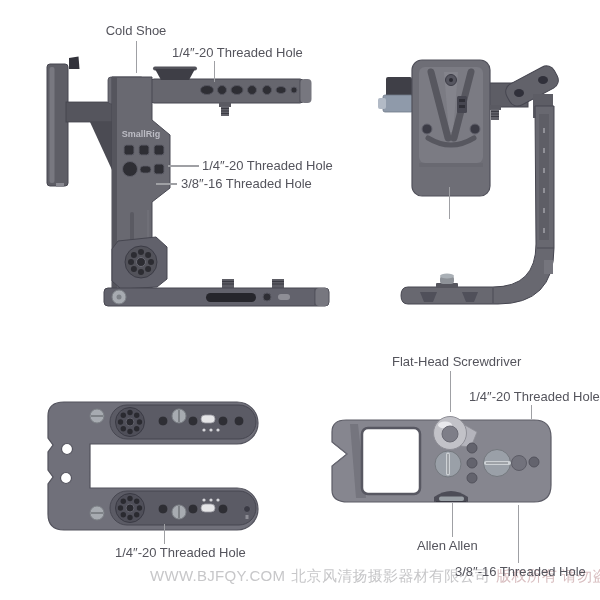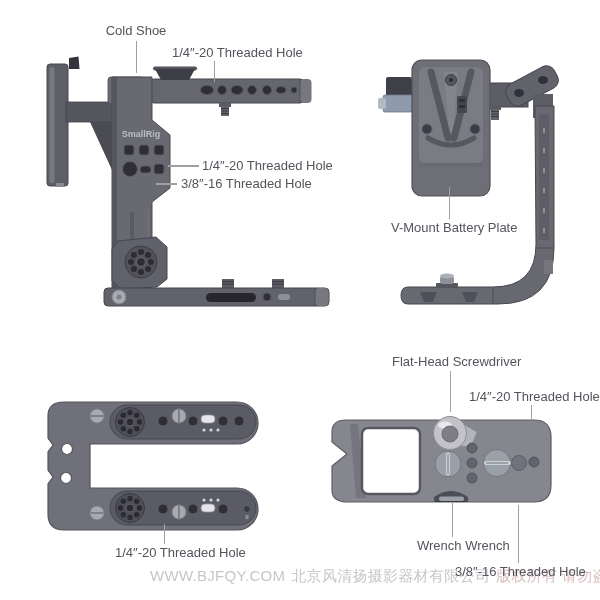--- a/index.html
+++ b/index.html
@@ -278,19 +278,18 @@
   <div class="leader v" style="left:517.5px;top:505px;height:58px;"></div>
 
   <div class="watermark">
     <span class="seg">WWW.BJFQY.COM</span><span class="seg">北京风清扬摄影器材有限公司</span><span class="seg notice">版权所有 请勿盗图</span>
   </div>
 
   <div class="label centered" style="left:136px;top:24px;">Cold Shoe</div>
   <div class="label" style="left:172px;top:46px;">1/4″-20 Threaded Hole</div>
   <div class="label" style="left:202px;top:159px;">1/4″-20 Threaded Hole</div>
   <div class="label" style="left:181px;top:177px;">3/8″-16 Threaded Hole</div>
-  <div class="label" style="left:391px;top:221px;">V-Mount Battery Plate</div>
   <div class="label" style="left:115px;top:546px;">1/4″-20 Threaded Hole</div>
   <div class="label" style="left:392px;top:355px;text-align:center;">Flat-Head Screwdriver</div>
   <div class="label" style="left:469px;top:390px;">1/4″-20 Threaded Hole</div>
-  <div class="label" style="left:417px;top:539px;">Wrench Wrench</div>
+  <div class="label" style="left:417px;top:539px;">Allen Allen</div>
   <div class="label" style="left:455px;top:565px;">3/8″-16 Threaded Hole</div>
 </div>
 
 </body></html>

